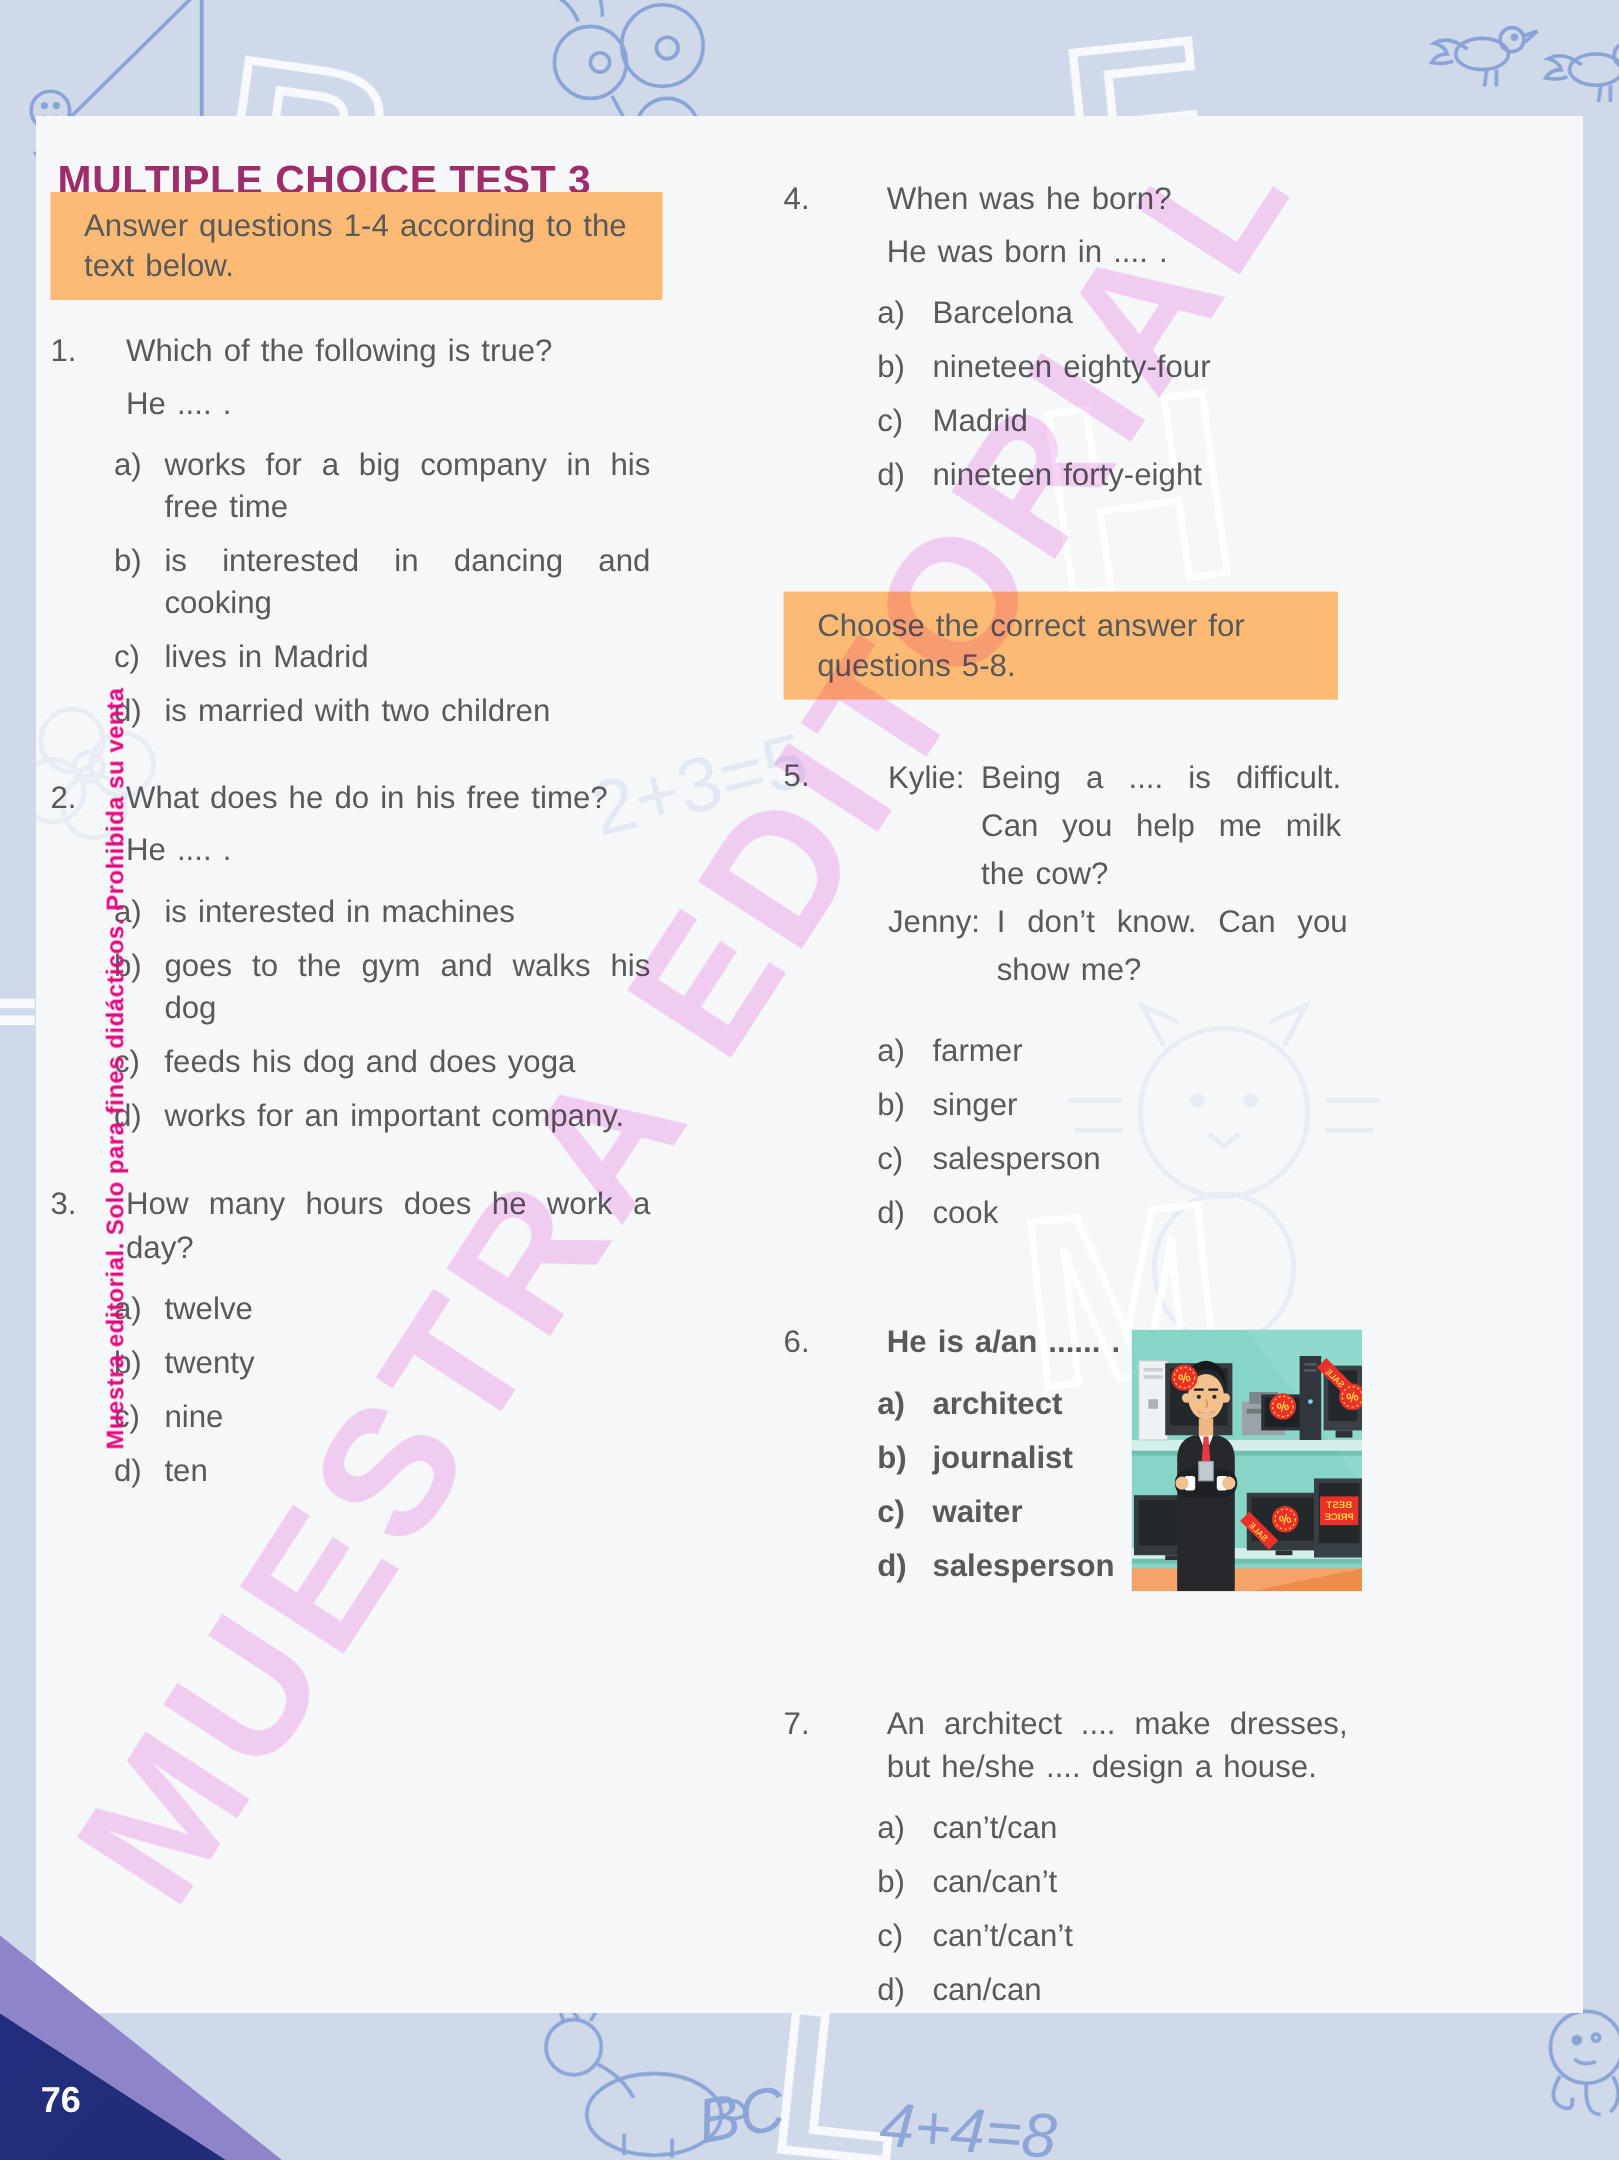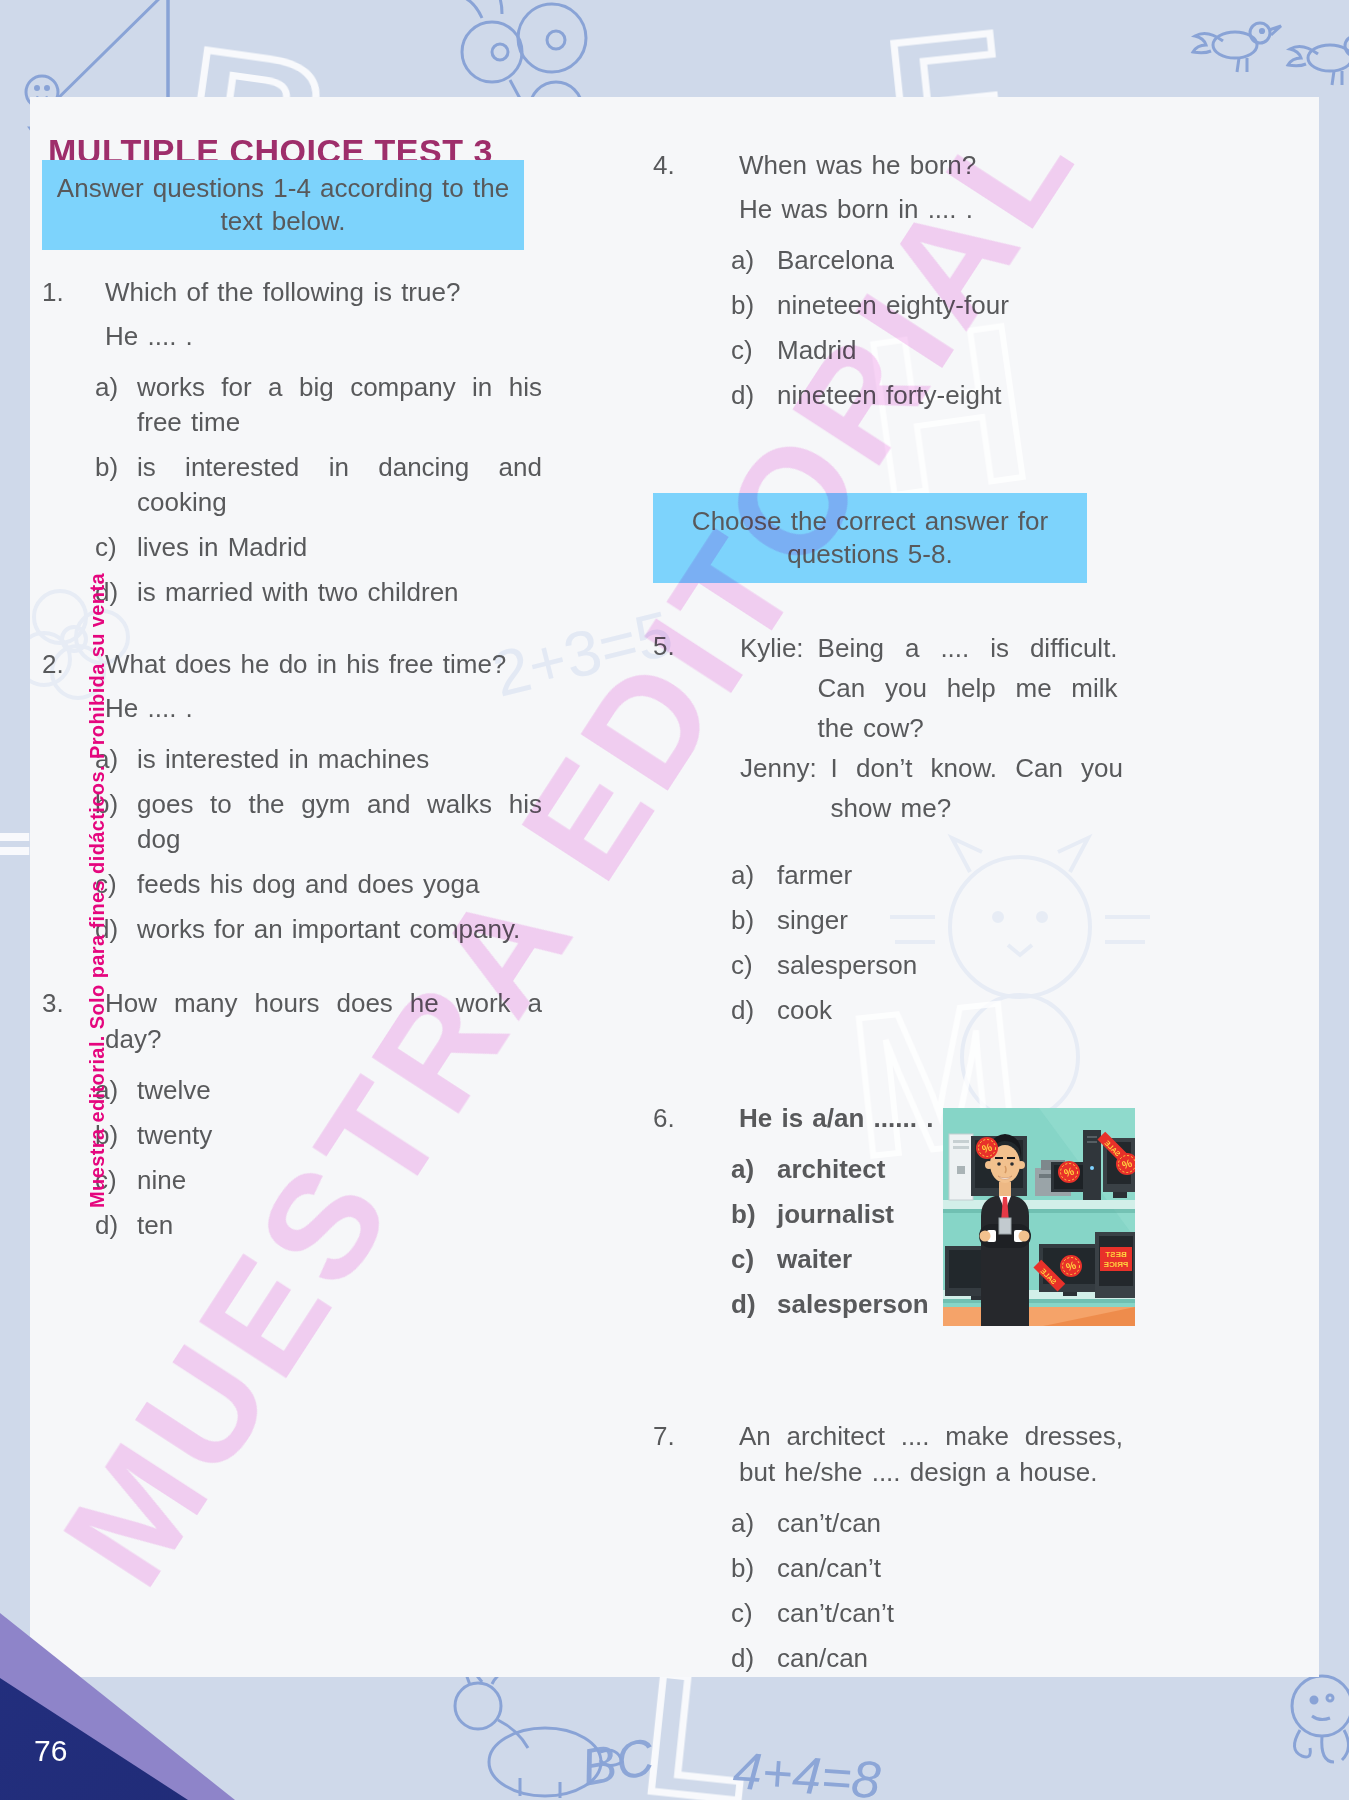--- a/index.html
+++ b/index.html
@@ -6,21 +6,21 @@
   .page{position:relative;width:1349px;height:1800px;background:#cfd9ea;overflow:hidden;
         font-family:"Liberation Sans",sans-serif;color:#58595b;}
   svg{display:block;}
   
   .bg-doodles{position:absolute;left:0;top:0;width:1349px;height:1800px;pointer-events:none;}
   
   .card{position:absolute;left:30px;top:97px;width:1289px;height:1580px;background:#f6f7f9;overflow:hidden;}
   .card-doodles{position:absolute;left:0;top:0;width:1289px;height:1580px;pointer-events:none;}
   .card-content{position:absolute;left:0;top:0;width:1129px;height:1580px;}
   .title{position:absolute;left:18px;top:12px;font-size:34px;font-weight:bold;color:#9e2e6b;letter-spacing:.5px;}
-  .instr{background:#7dd3fc;font-size:26px;line-height:33px;padding:12px 14px;color:#58595b;word-spacing:2px;text-align:center;}
+  .instr{background:#fdba74;font-size:26px;line-height:33px;padding:12px 28px;color:#58595b;word-spacing:2px;}
   .colL{position:absolute;left:12px;top:63px;width:500px;}
   .colR{position:absolute;left:623px;top:50px;width:470px;}
   .box1{width:454px;}
   .box2{width:406px;margin-top:70px;}
   .passage{margin:16px 0 0 3px;width:478px;font-size:26px;line-height:30px;text-align:justify;word-spacing:2px;}
   .q{margin-top:26px;}
   .q1{margin-top:24px;} .q2{margin-top:26px;} .q3{margin-top:28px;}
   .q5{margin-top:45px;} .q6{margin-top:62px;position:relative;} .q7{margin-top:86px;}
   .qrow{display:flex;}
   .qnum{width:50px;flex:none;font-size:26px;line-height:36px;}
@@ -37,21 +37,21 @@
   .drow{display:flex;margin-left:37px;font-size:26px;line-height:40px;}
   .spk{flex:none;margin-right:14px;}
   .dtxt{flex:1;text-align:justify;word-spacing:2px;max-width:300px;}
   .q5 .opts{margin-top:30px;}
   .q6 .qbody{max-width:280px;font-weight:bold;}
   .store{position:absolute;left:290px;top:8px;width:192px;height:218px;}
   
   .tri{position:absolute;left:0;top:0;width:1349px;height:1800px;pointer-events:none;}
   .tri-purple{background:#8e84c9;clip-path:polygon(0 1613px,235px 1800px,0 1800px);}
   .tri-navy{background:linear-gradient(135deg,#2c3a95,#1a2468);clip-path:polygon(0 1678px,188px 1800px,0 1800px);}
-  .page-num{position:absolute;left:34px;top:1734px;font-size:30px;font-weight:normal;color:#ffffff;z-index:6;}
+  .page-num{position:absolute;left:34px;top:1734px;font-size:30px;font-weight:bold;color:#ffffff;z-index:6;}
   
   .wm-diag{position:absolute;left:-380px;top:760px;width:1900px;text-align:center;
            transform:rotate(-57deg);font-size:150px;font-weight:bold;color:#f2a9ec;opacity:.5;
            letter-spacing:8px;white-space:nowrap;mix-blend-mode:multiply;pointer-events:none;z-index:5;}
   .wm-side{position:absolute;left:86px;top:1208px;transform:rotate(-90deg);transform-origin:0 0;
            font-size:20px;font-weight:bold;color:#e5067e;white-space:nowrap;letter-spacing:.4px;
            pointer-events:none;z-index:5;}
   .doodle-text{font-family:"Liberation Sans",sans-serif;}
 </style>
 </head>

